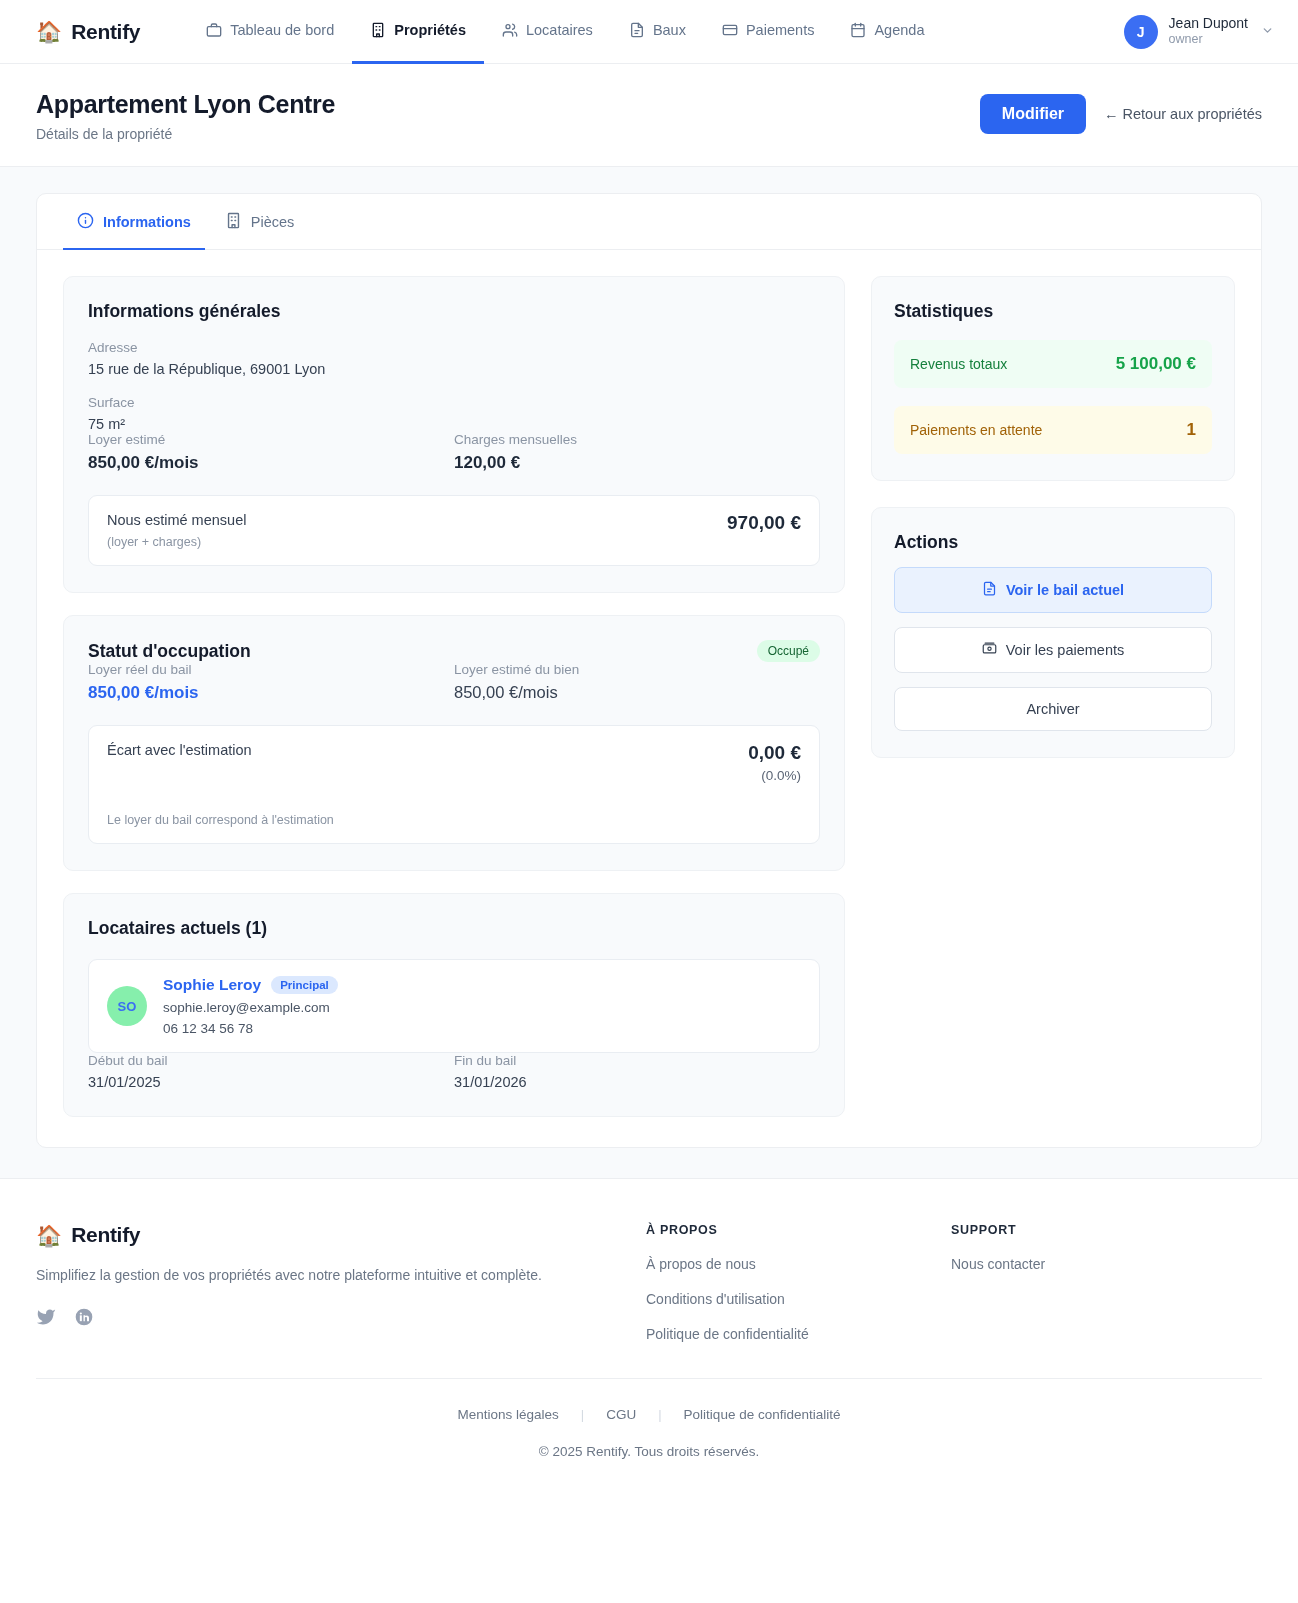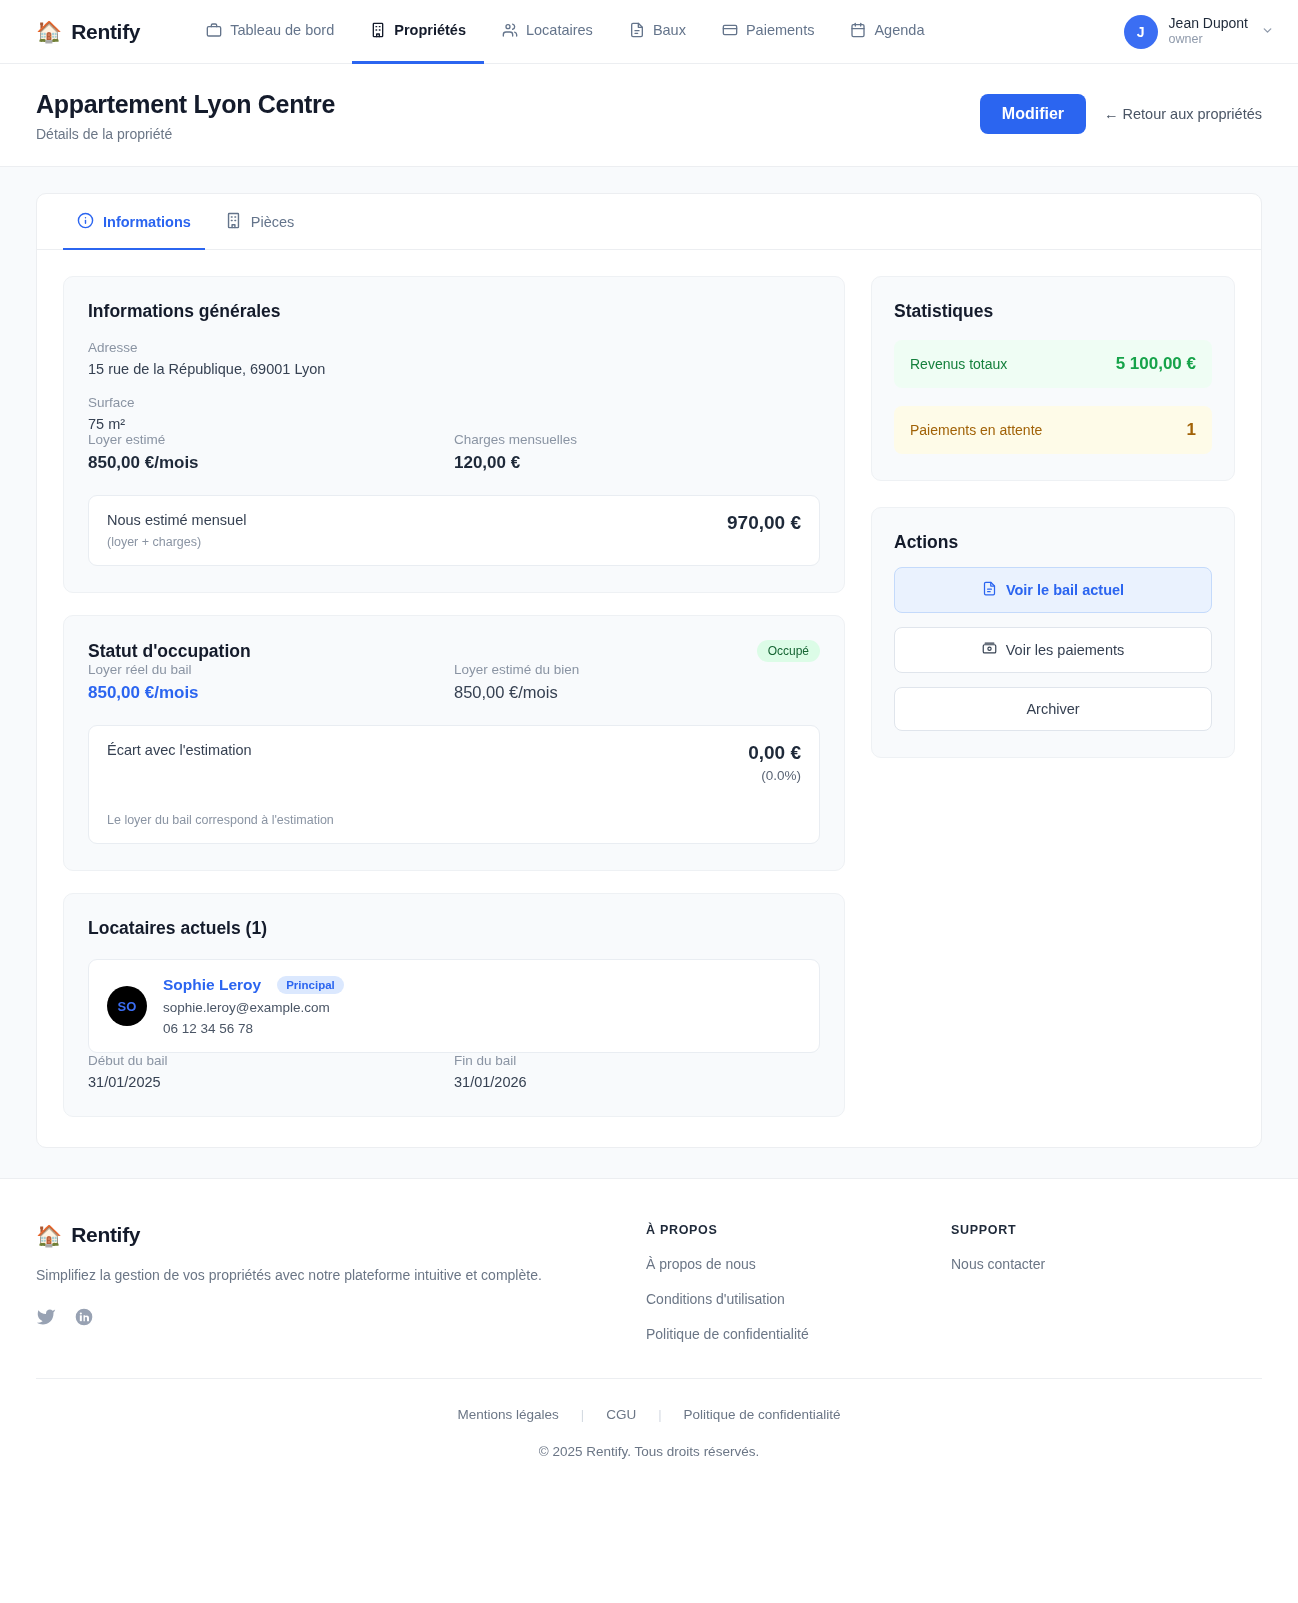--- a/index.html
+++ b/index.html
@@ -146,25 +146,25 @@
   .tenant-card {
     background: #ffffff;
     border: 1px solid #e9edf2;
     border-radius: 9px;
     padding: 16px 18px;
     margin-top: 20px;
     display: flex; align-items: center; gap: 16px;
   }
   .tenant-avatar {
     width: 40px; height: 40px; border-radius: 50%;
-    background: #000000; color: #3b6ef3;
+    background: #86efac; color: #3b6ef3;
     display: flex; align-items: center; justify-content: center;
     font-size: 13px; font-weight: bold; flex: 0 0 auto;
   }
-  .tenant-namerow { display: flex; align-items: center; gap: 16px; }
+  .tenant-namerow { display: flex; align-items: center; gap: 10px; }
   .tenant-name { font-size: 15.5px; color: #2b65f0; font-weight: bold; cursor: pointer; }
   .badge-principal {
     background: #dbe8fe; color: #2b65f0;
     font-size: 11.5px; font-weight: bold;
     padding: 3px 9px; border-radius: 999px;
   }
   .tenant-line { font-size: 13.5px; color: #4a5565; margin-top: 6px; }
 
   
   .side-panel {

